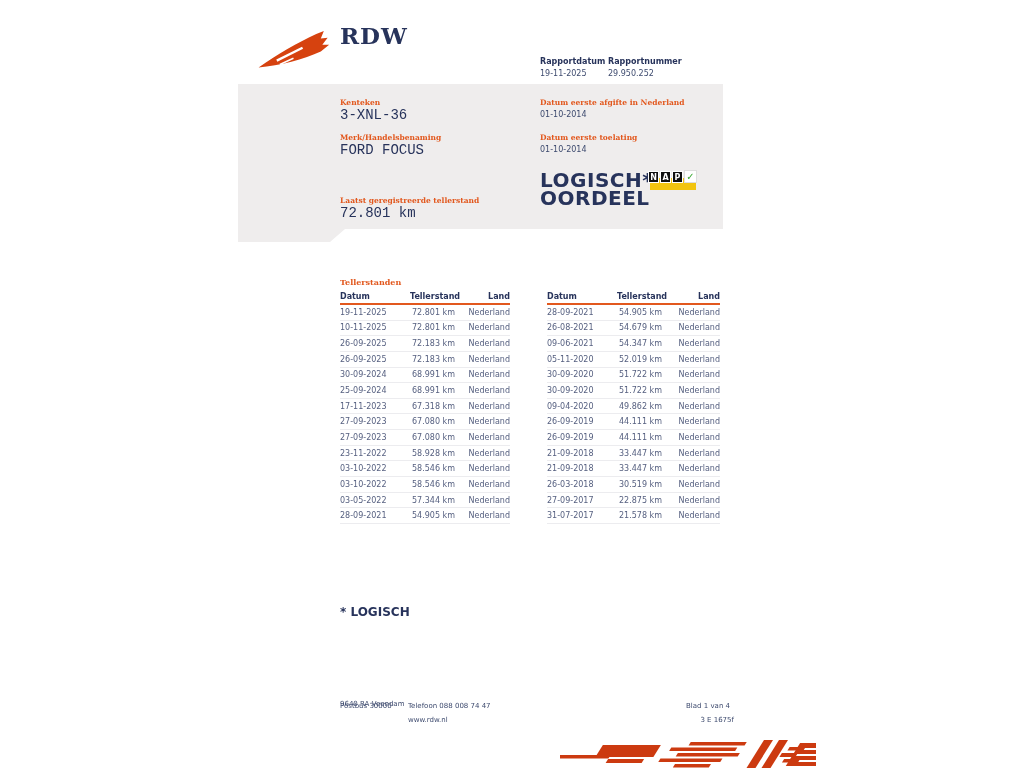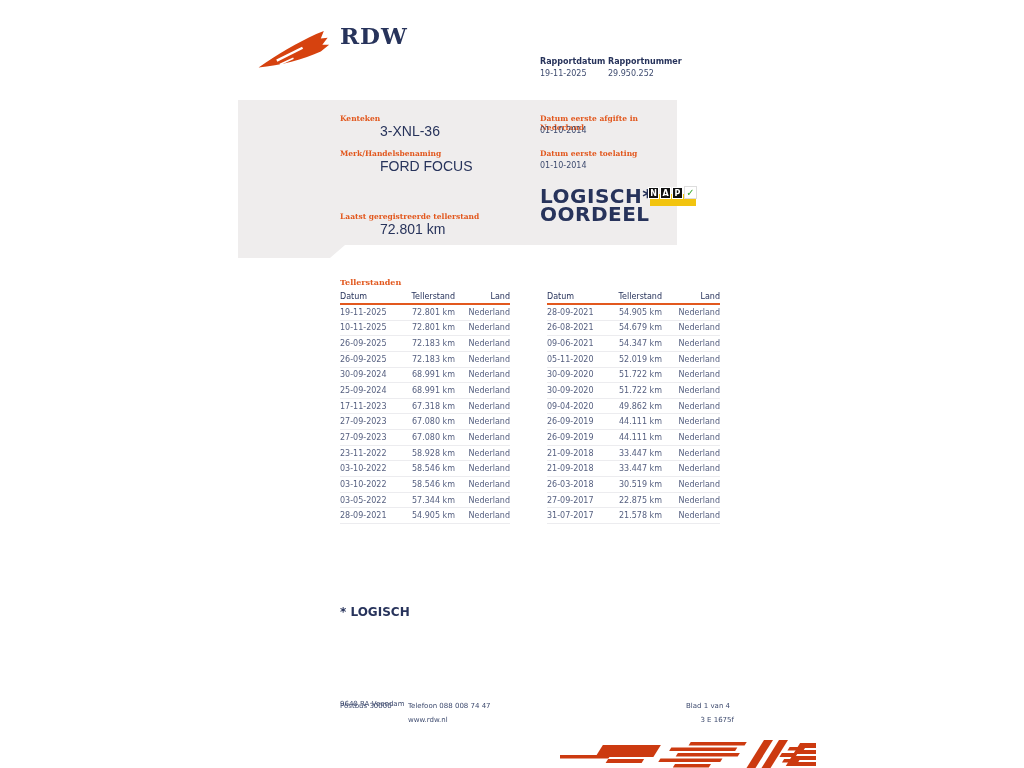--- a/index.html
+++ b/index.html
@@ -9,25 +9,25 @@
   
   .logo-svg{position:absolute;left:256px;top:28px;width:78px;height:44px;}
   .logo-word{position:absolute;left:340px;top:22px;font-family:"DejaVu Serif",serif;
              font-weight:bold;font-size:23px;letter-spacing:1px;color:var(--navy);}
   .doc-title{position:absolute;left:540px;top:27px;font-family:"DejaVu Serif",serif;
              font-weight:bold;font-size:17px;color:var(--orange);}
   .hdr-label{position:absolute;top:57px;font-size:8px;font-weight:bold;color:var(--navy);}
   .hdr-value{position:absolute;top:69px;font-size:8px;color:var(--navy-soft);}
 
   
-  .panel{position:absolute;left:238px;top:100px;width:439px;height:158px;background:var(--panel);
+  .panel{position:absolute;left:238px;top:84px;width:485px;height:158px;background:var(--panel);
          clip-path:polygon(0 0,485px 0,485px 145px,107px 145px,92px 158px,0 158px);}
   .fld-label{position:absolute;font-size:7.5px;font-weight:bold;color:var(--orange);
              font-family:"DejaVu Serif",serif;}
-  .fld-value{position:absolute;font-family:Liberation Sans, sans-serif;font-size:14px;color:var(--navy);margin-left:40px;}
+  .fld-value{position:absolute;font-family:Liberation Mono, monospace;font-size:14px;color:var(--navy);}
   .fld-value-sm{position:absolute;font-size:8px;color:var(--navy-soft);}
   .verdict{position:absolute;left:302px;font-size:20px;font-weight:bold;letter-spacing:.5px;
            color:var(--navy);font-family:"DejaVu Sans",sans-serif;}
 
   
   .nap{position:absolute;left:410px;top:85px;width:50px;height:23px;}
   .nap .yellow{position:absolute;left:2px;top:9px;width:46px;height:12px;background:var(--nap-yellow);}
   .nap .sq{position:absolute;top:2px;width:11px;height:12px;background:#111;color:#fff;
            font-size:8px;font-weight:bold;text-align:center;line-height:12px;
            border:1px solid #fff;box-sizing:border-box;}
@@ -35,21 +35,21 @@
             border:1px solid #ddd;box-sizing:border-box;color:var(--nap-green);
             font-size:10px;font-weight:bold;text-align:center;line-height:12px;}
 
   
   .section-title{position:absolute;left:340px;top:277px;font-size:8px;font-weight:bold;
                  color:var(--orange);font-family:"DejaVu Serif",serif;}
   .mtable{position:absolute;top:290px;font-size:8px;color:var(--table-text);}
   .mtable.left{left:340px;width:170px;}
   .mtable.right{left:547px;width:173px;}
   .thead{display:grid;grid-template-columns:70px 45px 1fr;height:13px;align-items:center;
-         font-weight:normal;color:var(--navy);border-bottom:2px solid var(--orange);}
+         font-weight:bold;color:var(--navy);border-bottom:2px solid var(--orange);}
   .thead span:nth-child(2),.thead span:nth-child(3){text-align:right;}
   .trow{display:grid;grid-template-columns:70px 45px 1fr;height:14.65px;align-items:center;
         border-bottom:1px solid #ececef;}
   .trow span:nth-child(2),.trow span:nth-child(3){text-align:right;}
 
   
   .footnote-title{position:absolute;left:340px;top:605px;font-size:12px;font-weight:bold;
                   color:var(--navy);}
   .footnote-body{position:absolute;left:340px;top:621px;width:392px;font-size:7.5px;
                  line-height:14px;color:var(--orange-light);}

